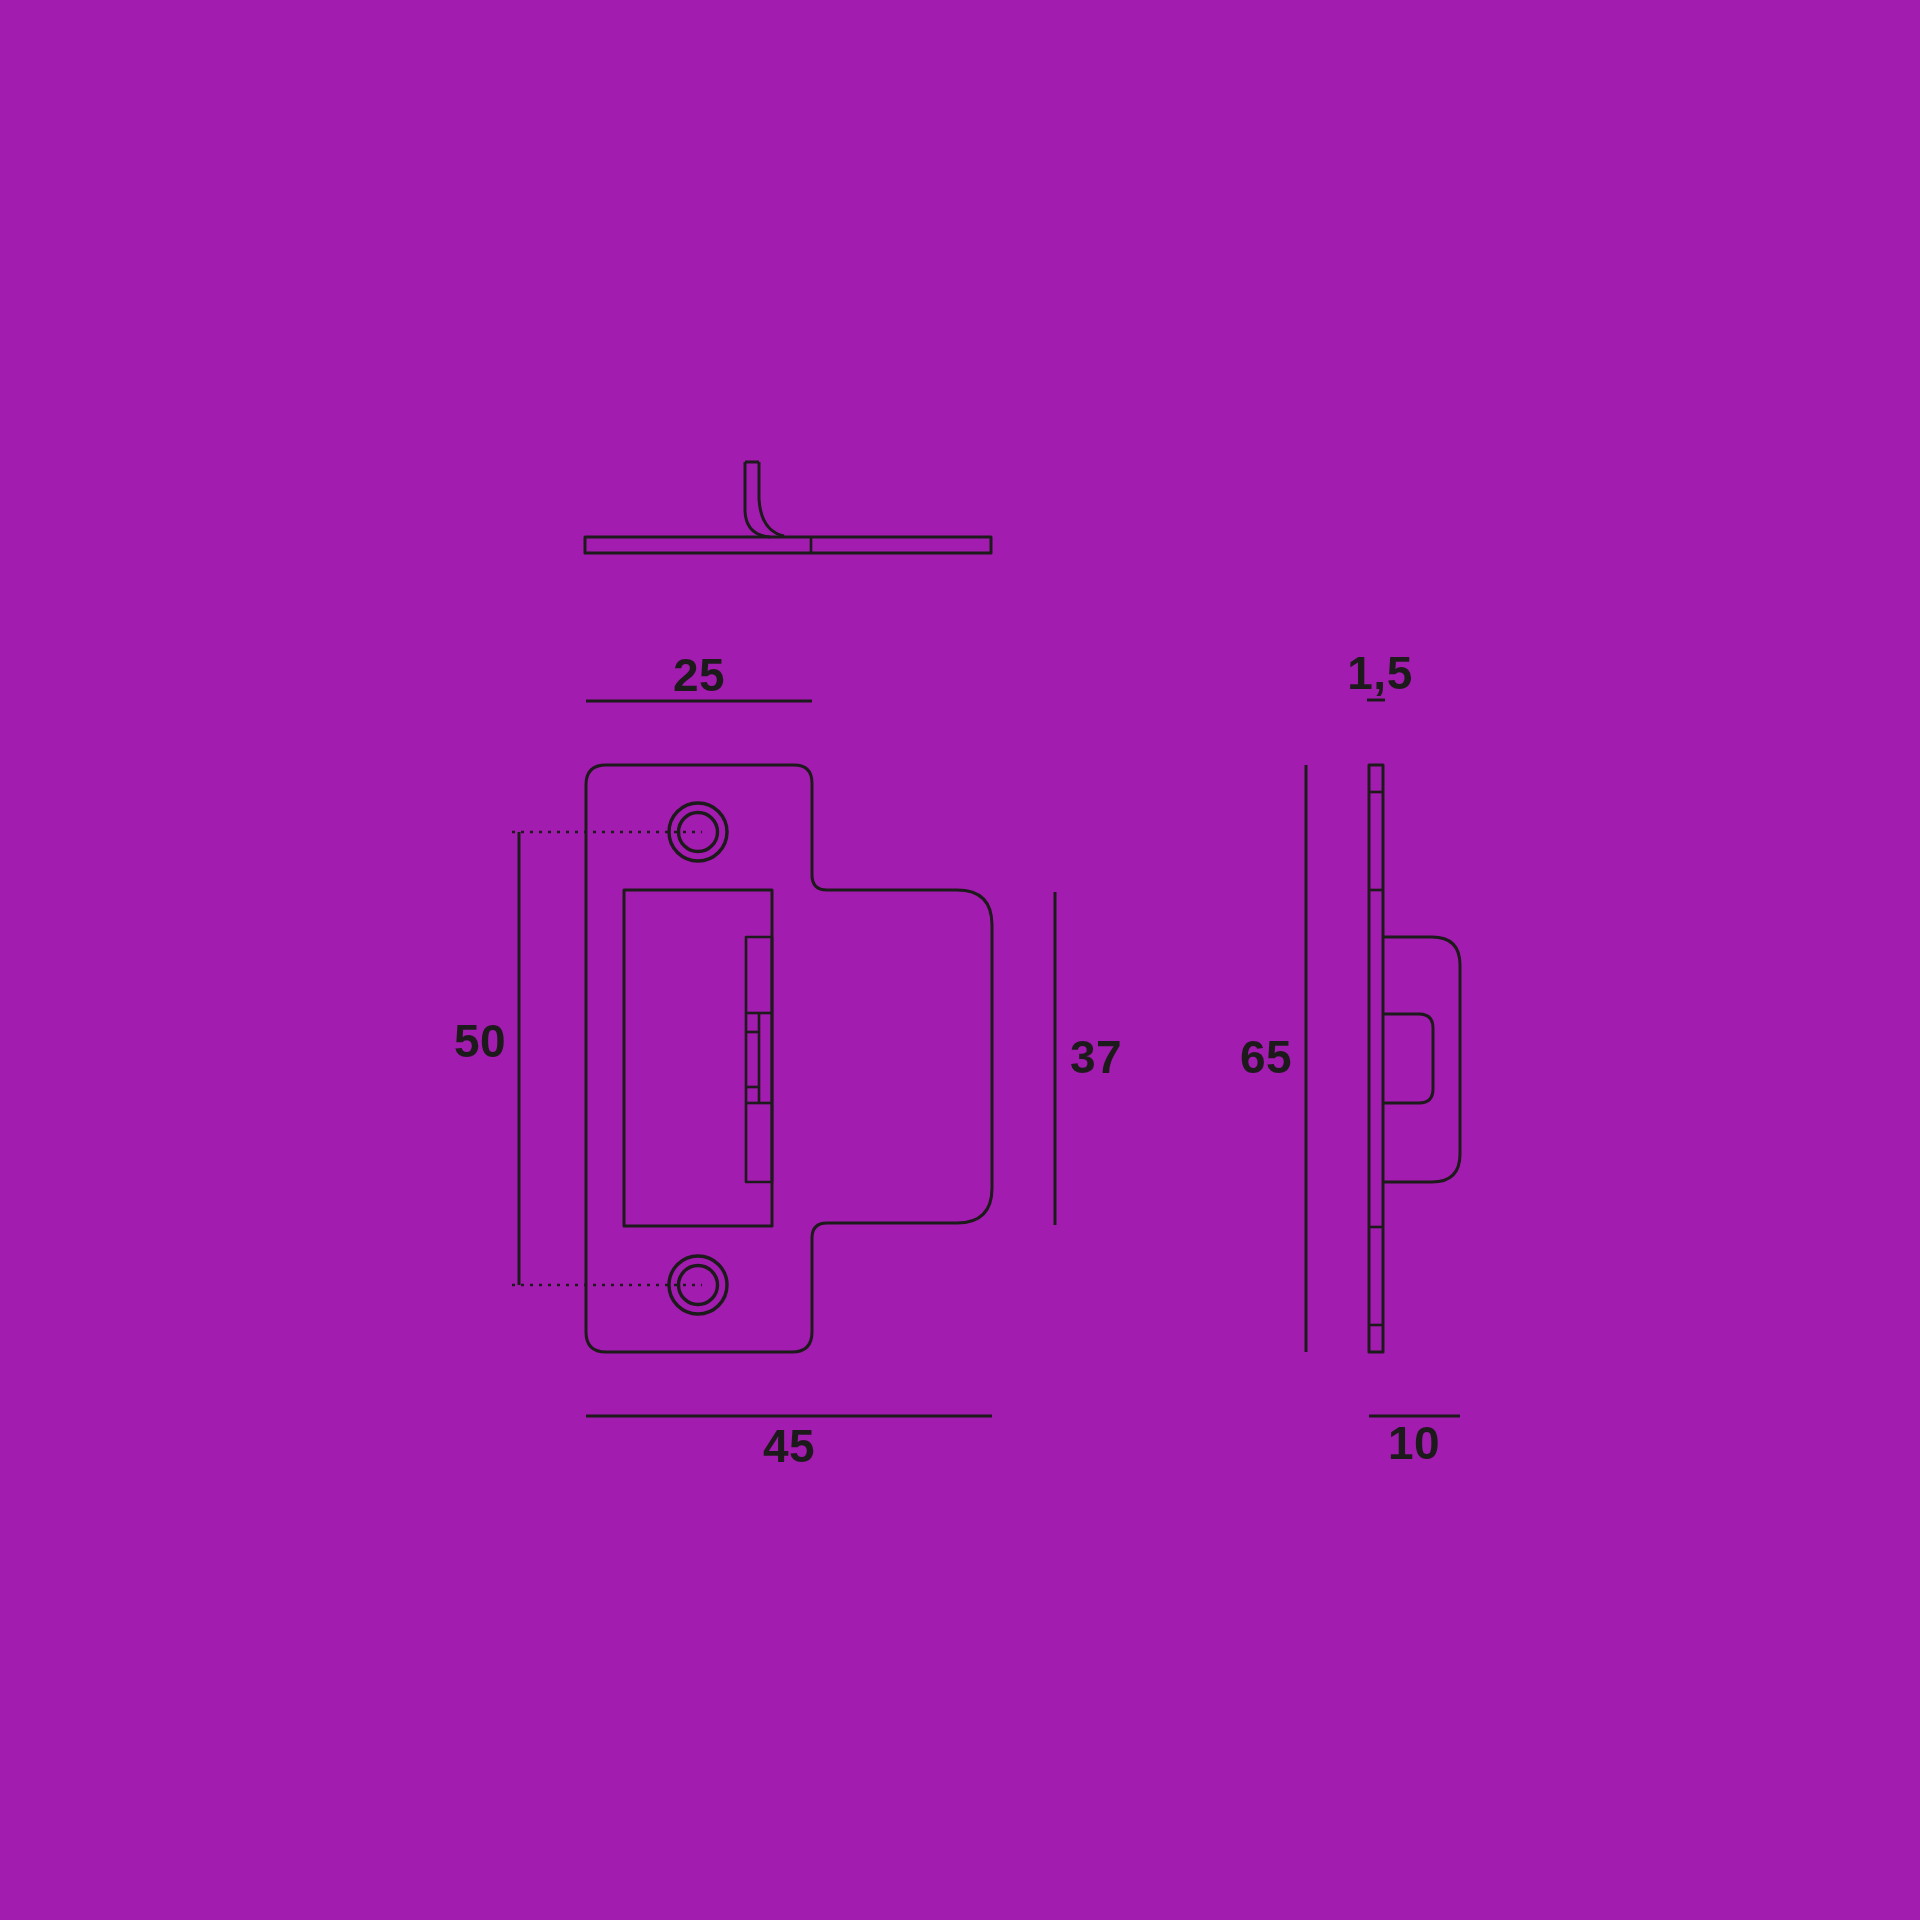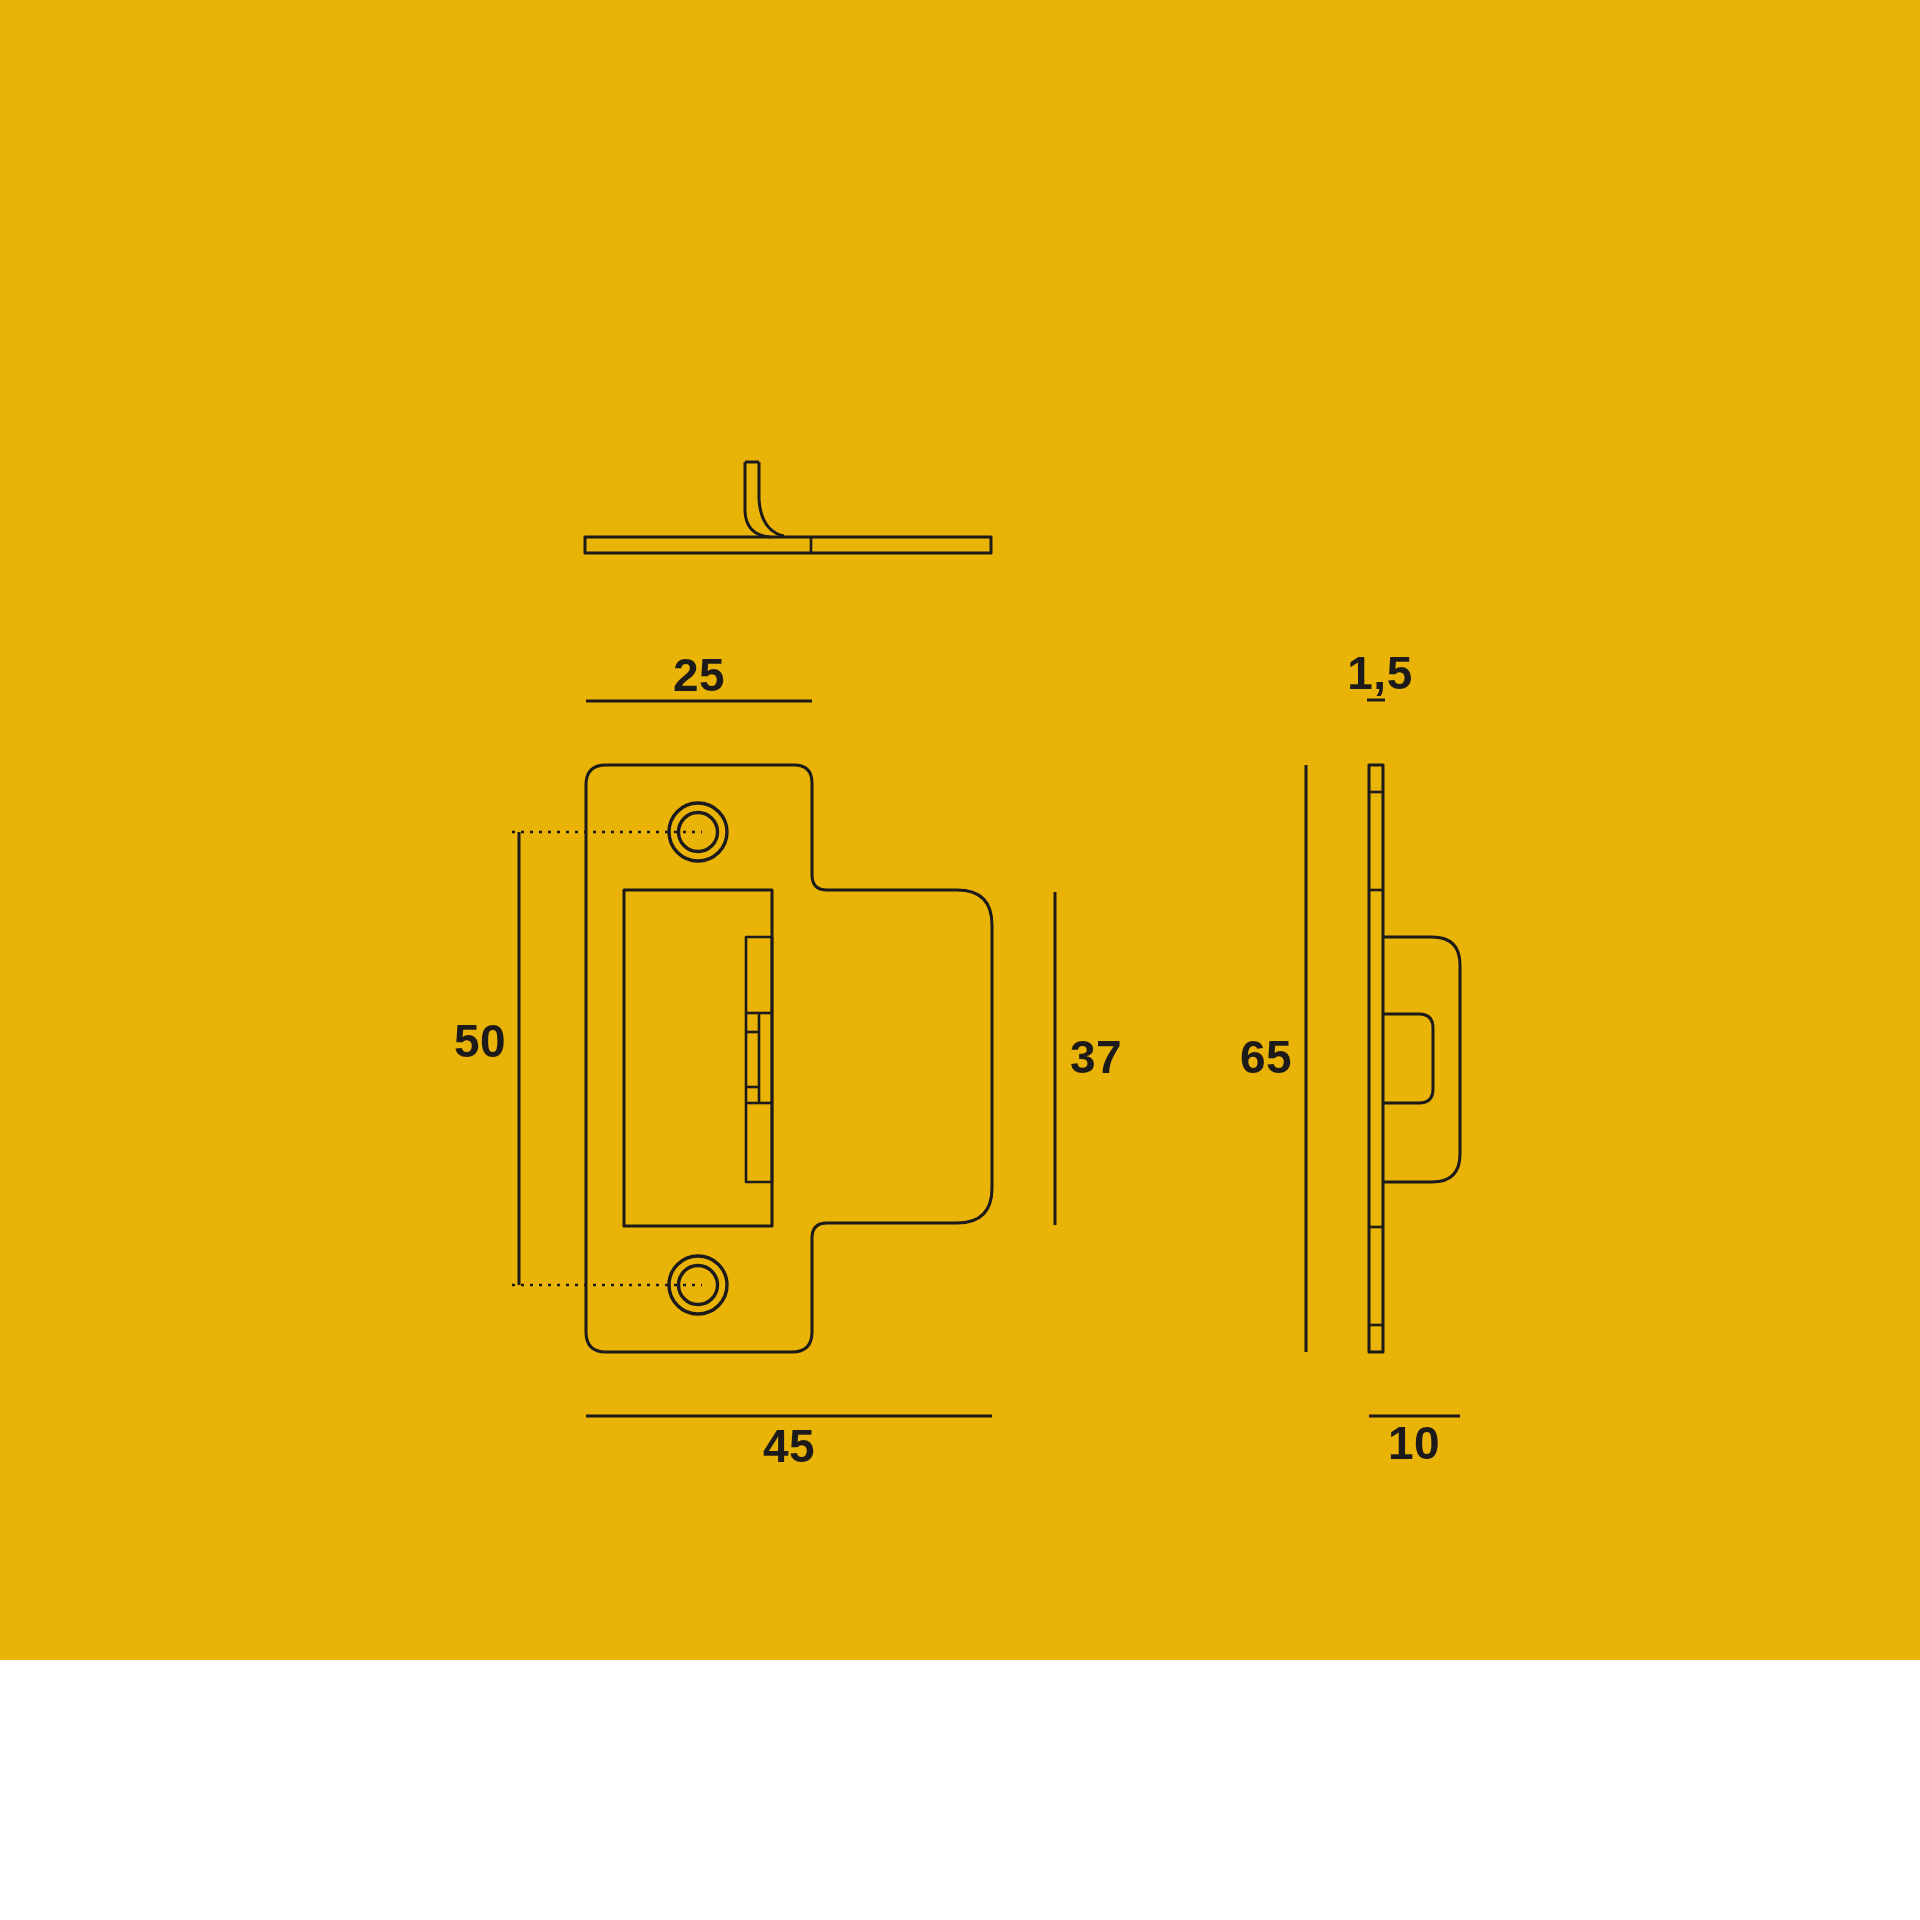--- a/index.html
+++ b/index.html
@@ -3,22 +3,22 @@
 <meta charset="utf-8">
 <style>
   html, body {
     margin: 0;
     padding: 0;
     background: #ffffff;
   }
   .canvas {
     position: relative;
     width: 1920px;
-    height: 1660px;
-    background: #eab308;
+    height: 1920px;
+    background: #a21caf;
     font-family: "Liberation Sans", sans-serif;
   }
   svg { display: block; }
   .outline {
     fill: none;
     stroke: #1c1a1a;
     stroke-width: 3;
     stroke-linejoin: round;
     stroke-linecap: butt;
   }

